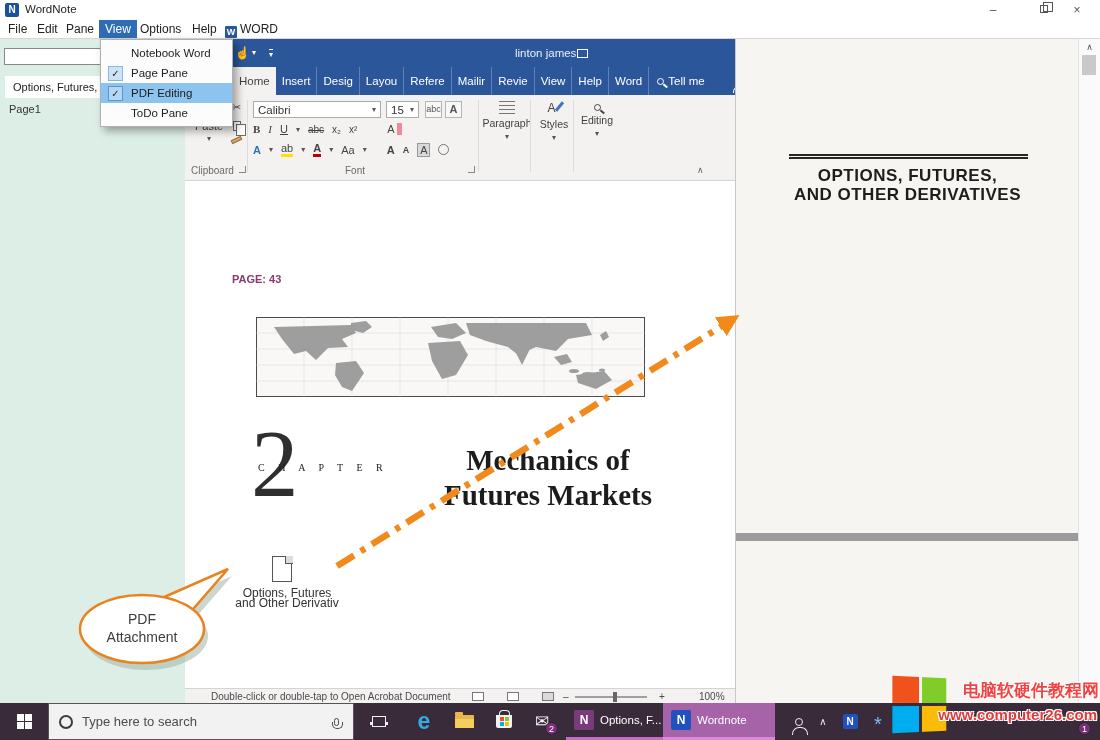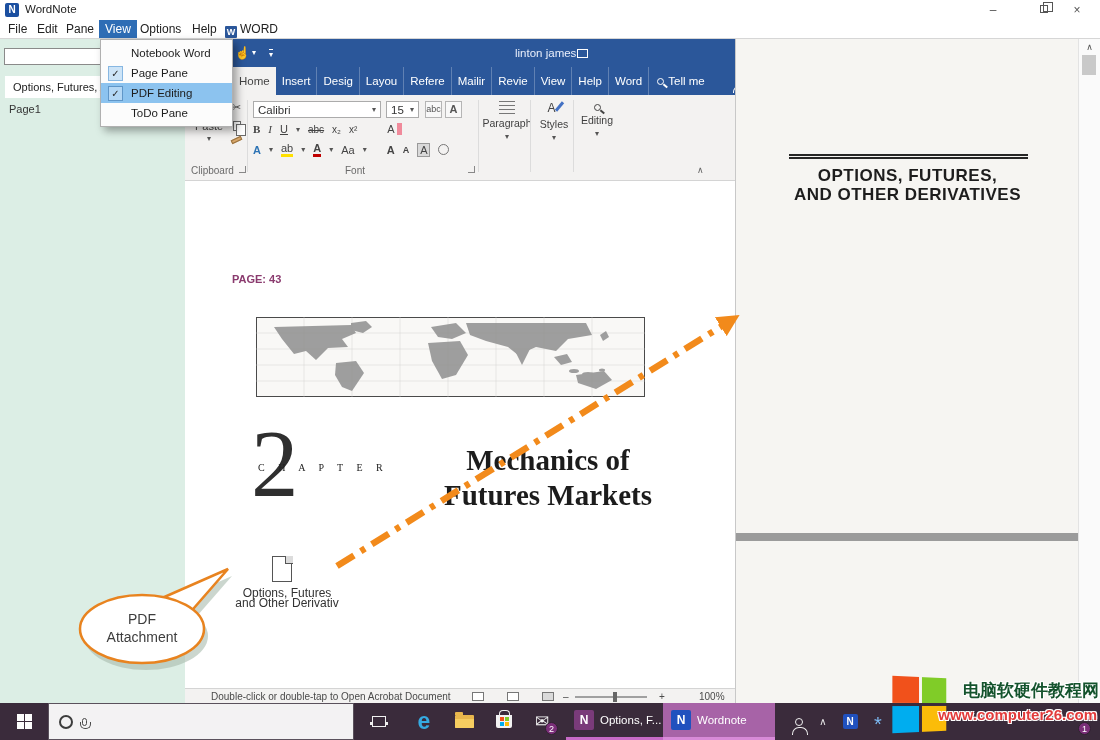--- a/index.html
+++ b/index.html
@@ -142,21 +142,21 @@
   .mail-glyph { font-size:17px; color:#f3f3f3; }
   .badge { position:absolute; width:13px; height:13px; border-radius:50%; background:#7a2e78; color:#fff; font-size:9px; line-height:12px; text-align:center; border:1px solid #2f2230; z-index:2; }
   .tb-btn { position:absolute; top:0; height:37px; display:flex; align-items:center; gap:6px; padding:0 8px; color:#fff; font-size:11.5px; }
   .app-tile { width:20px; height:20px; border-radius:2px; color:#fff; font-weight:bold; font-size:12px; text-align:center; line-height:20px; flex:none; }
   .person-tb { width:8px; height:8px; border:1.5px solid #f0f0f0; border-radius:50%; position:relative; }
   .person-tb::after { content:''; position:absolute; left:-4px; top:8px; width:14px; height:7px; border:1.5px solid #f0f0f0; border-bottom:none; border-radius:7px 7px 0 0; }
 
   
   .wm-logo { position:absolute; left:893px; top:677px; display:grid; grid-template-columns:26px 26px; grid-template-rows:26px 26px; gap:3px; z-index:30; transform:perspective(130px) rotateY(12deg); }
   .wm-logo .c1{background:#f1511b}.wm-logo .c2{background:#80cc28}.wm-logo .c3{background:#00adef}.wm-logo .c4{background:#fbbc09}
-  .wm-t1 { position:absolute; right:1px; top:679px; z-index:31; font-size:17px; font-weight:bold; color:#14532d; text-shadow:1px 1px 0 #fff,-1px -1px 0 #fff,1px -1px 0 #fff,-1px 1px 0 #fff; }
+  .wm-t1 { position:absolute; right:1px; top:679px; z-index:31; font-size:17px; font-weight:bold; color:#ef4444; text-shadow:1px 1px 0 #fff,-1px -1px 0 #fff,1px -1px 0 #fff,-1px 1px 0 #fff; }
   .wm-t2 { position:absolute; right:3px; top:706px; z-index:31; font-size:15px; font-weight:bold; color:#e23b3b; text-shadow:1px 1px 0 #fff,-1px -1px 0 #fff,1px -1px 0 #fff,-1px 1px 0 #fff; }
 </style>
 </head>
 <body>
 
 <div class="screen">
 
   <div class="wn-titlebar">
     <div class="wn-appicon">N</div>
     <div class="wn-title">WordNote</div>
@@ -414,20 +414,21 @@
     <div class="tb-start">
       <span class="winlogo">
           <span></span>
           <span></span>
           <span></span>
           <span></span>
         </span>
     </div>
     <div class="tb-search">
       <span class="cortana"></span>
+      <input placeholder="Type here to search" style="">
       <span class="mic"></span>
     </div>
     <div class="tb-ic" style="left:364px;">
         <span class="taskview"></span>
       </div>
     <div class="tb-ic" style="left:409px;">
         <span class="edge-e">e</span>
       </div>
     <div class="tb-ic" style="left:449px;">
         <span class="folder"></span>

